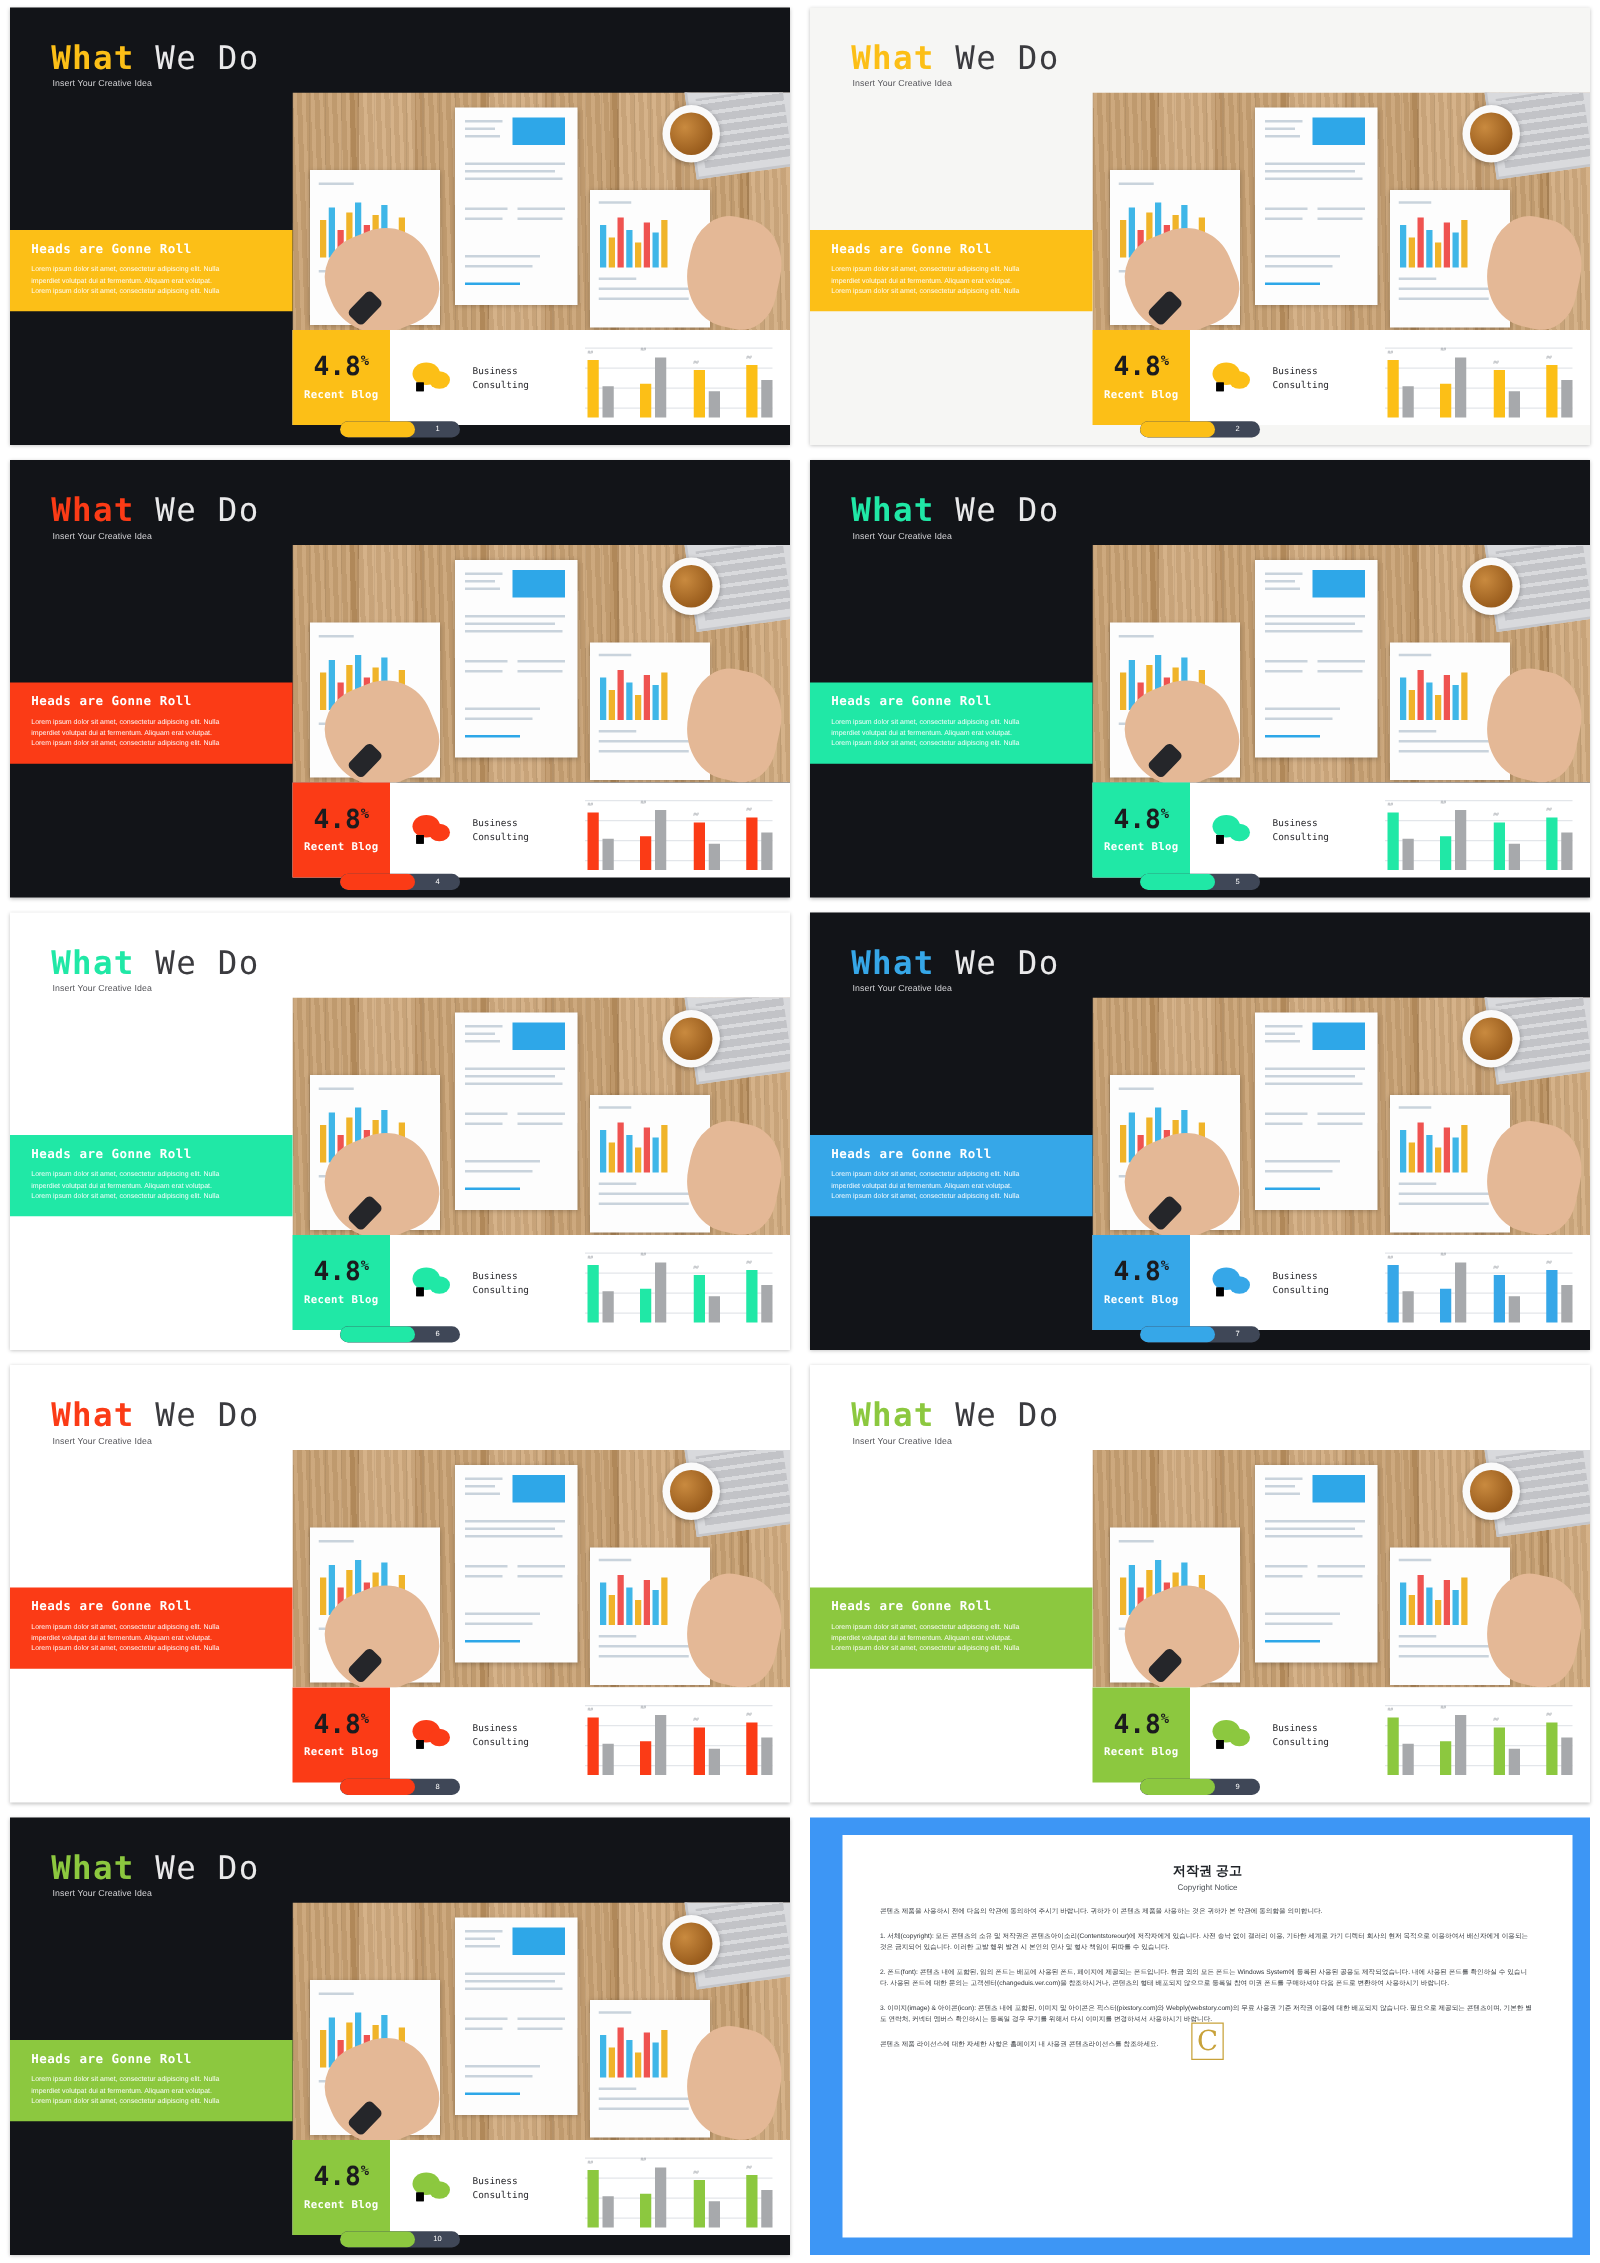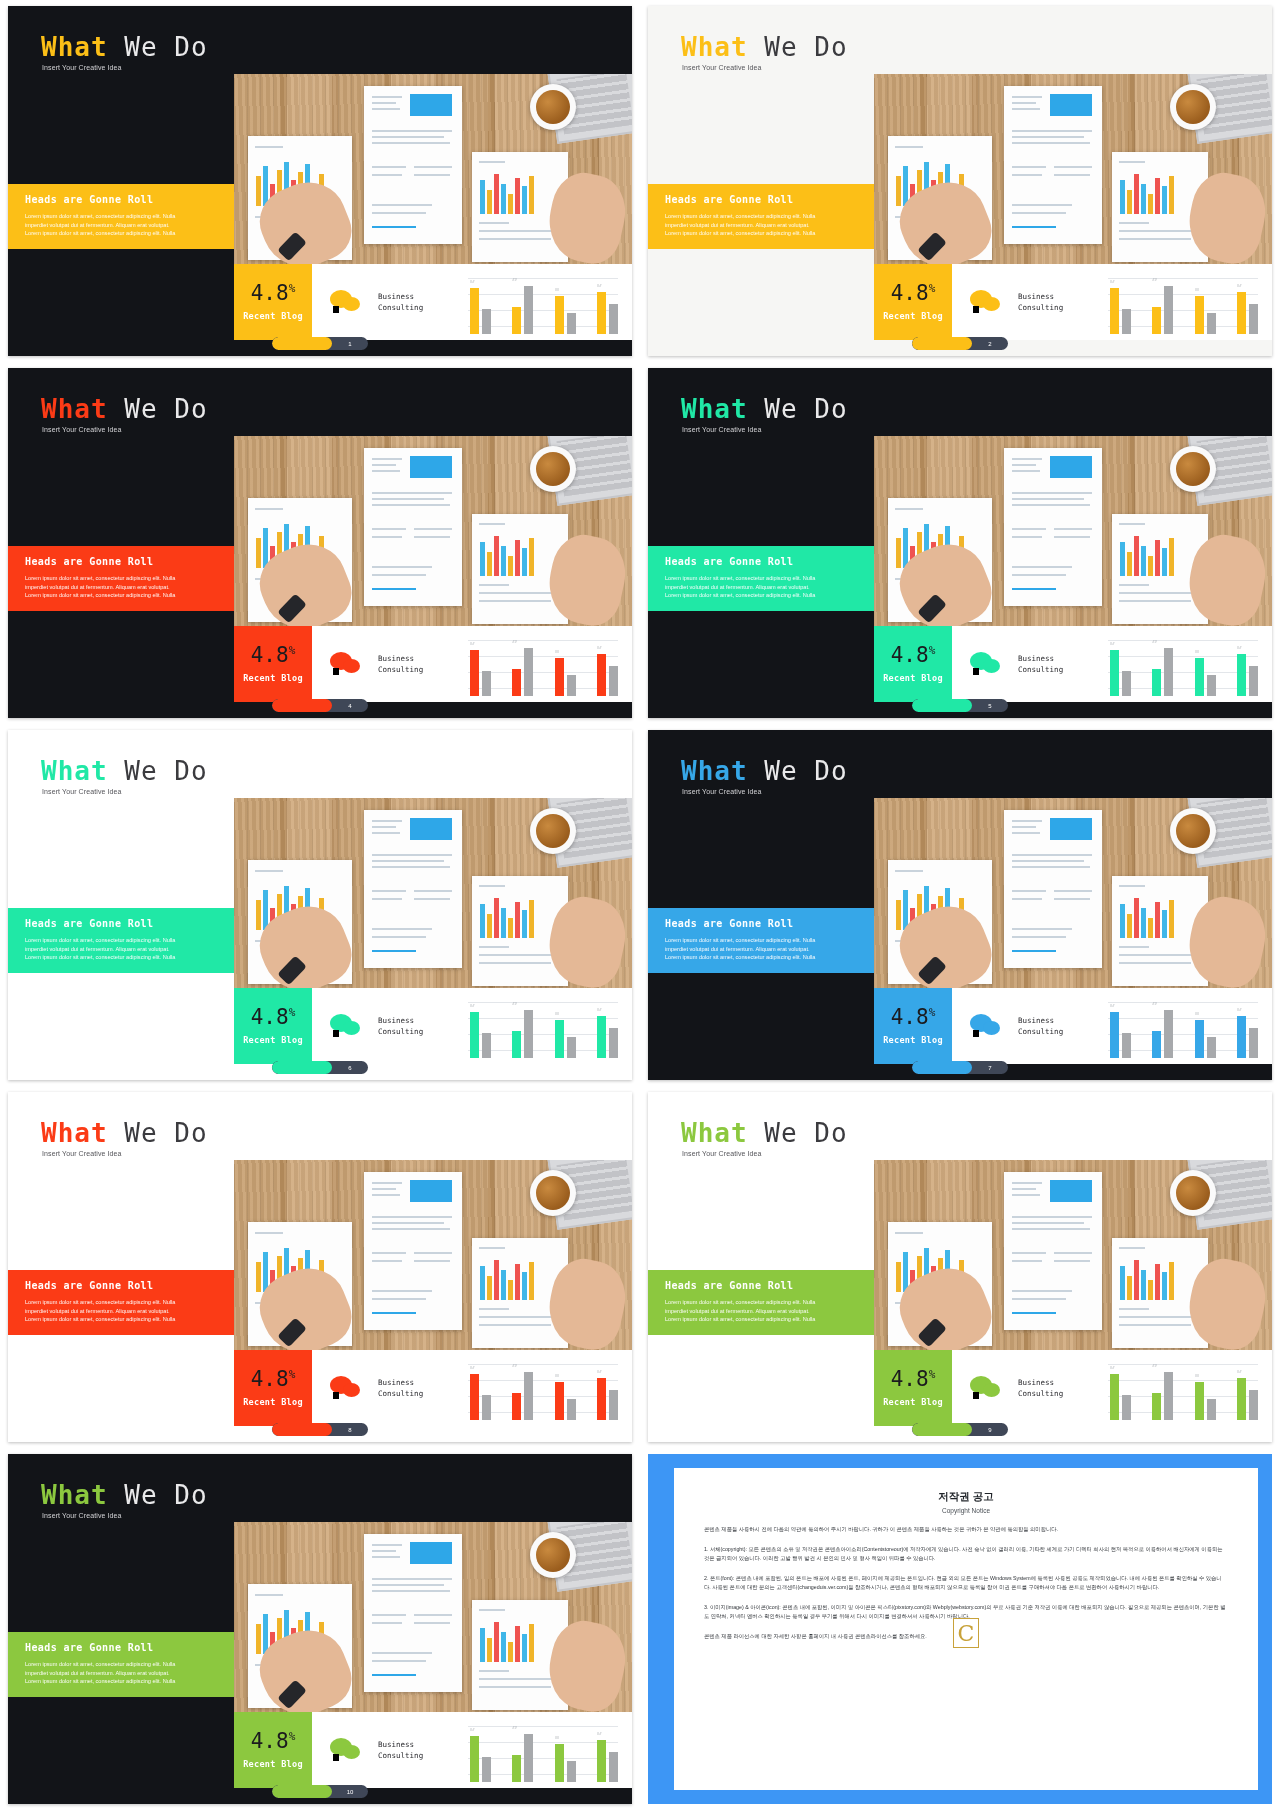--- a/index.html
+++ b/index.html
@@ -120,21 +120,21 @@
     font-family:"Liberation Sans", sans-serif;
   }
 
   
   .strip { position:absolute; left:226px; top:258px; width:398px; height:76px;
            background:#ffffff; display:flex; align-items:stretch; }
   .statbox { width:78px; display:flex; flex-direction:column;
              align-items:center; justify-content:center; }
   .statbox .num {
     font-family:"DejaVu Sans Mono", monospace;
-    font-size:21px; font-weight:400; color:#1b1b1e; line-height:1;
+    font-size:21px; font-weight:700; color:#1b1b1e; line-height:1;
   }
   .statbox .num small { font-size:11px; vertical-align:super; }
   .statbox .cap {
     font-family:"DejaVu Sans Mono", monospace;
     font-size:8.5px; font-weight:700; color:#ffffff; margin-top:7px;
     letter-spacing:.3px;
   }
   .bubblewrap { width:66px; display:flex; align-items:center; justify-content:center; }
   .bubble { position:relative; width:30px; height:24px; }
   .bubble .b1{ position:absolute; left:0; top:0; width:22px; height:18px; border-radius:50%; }

